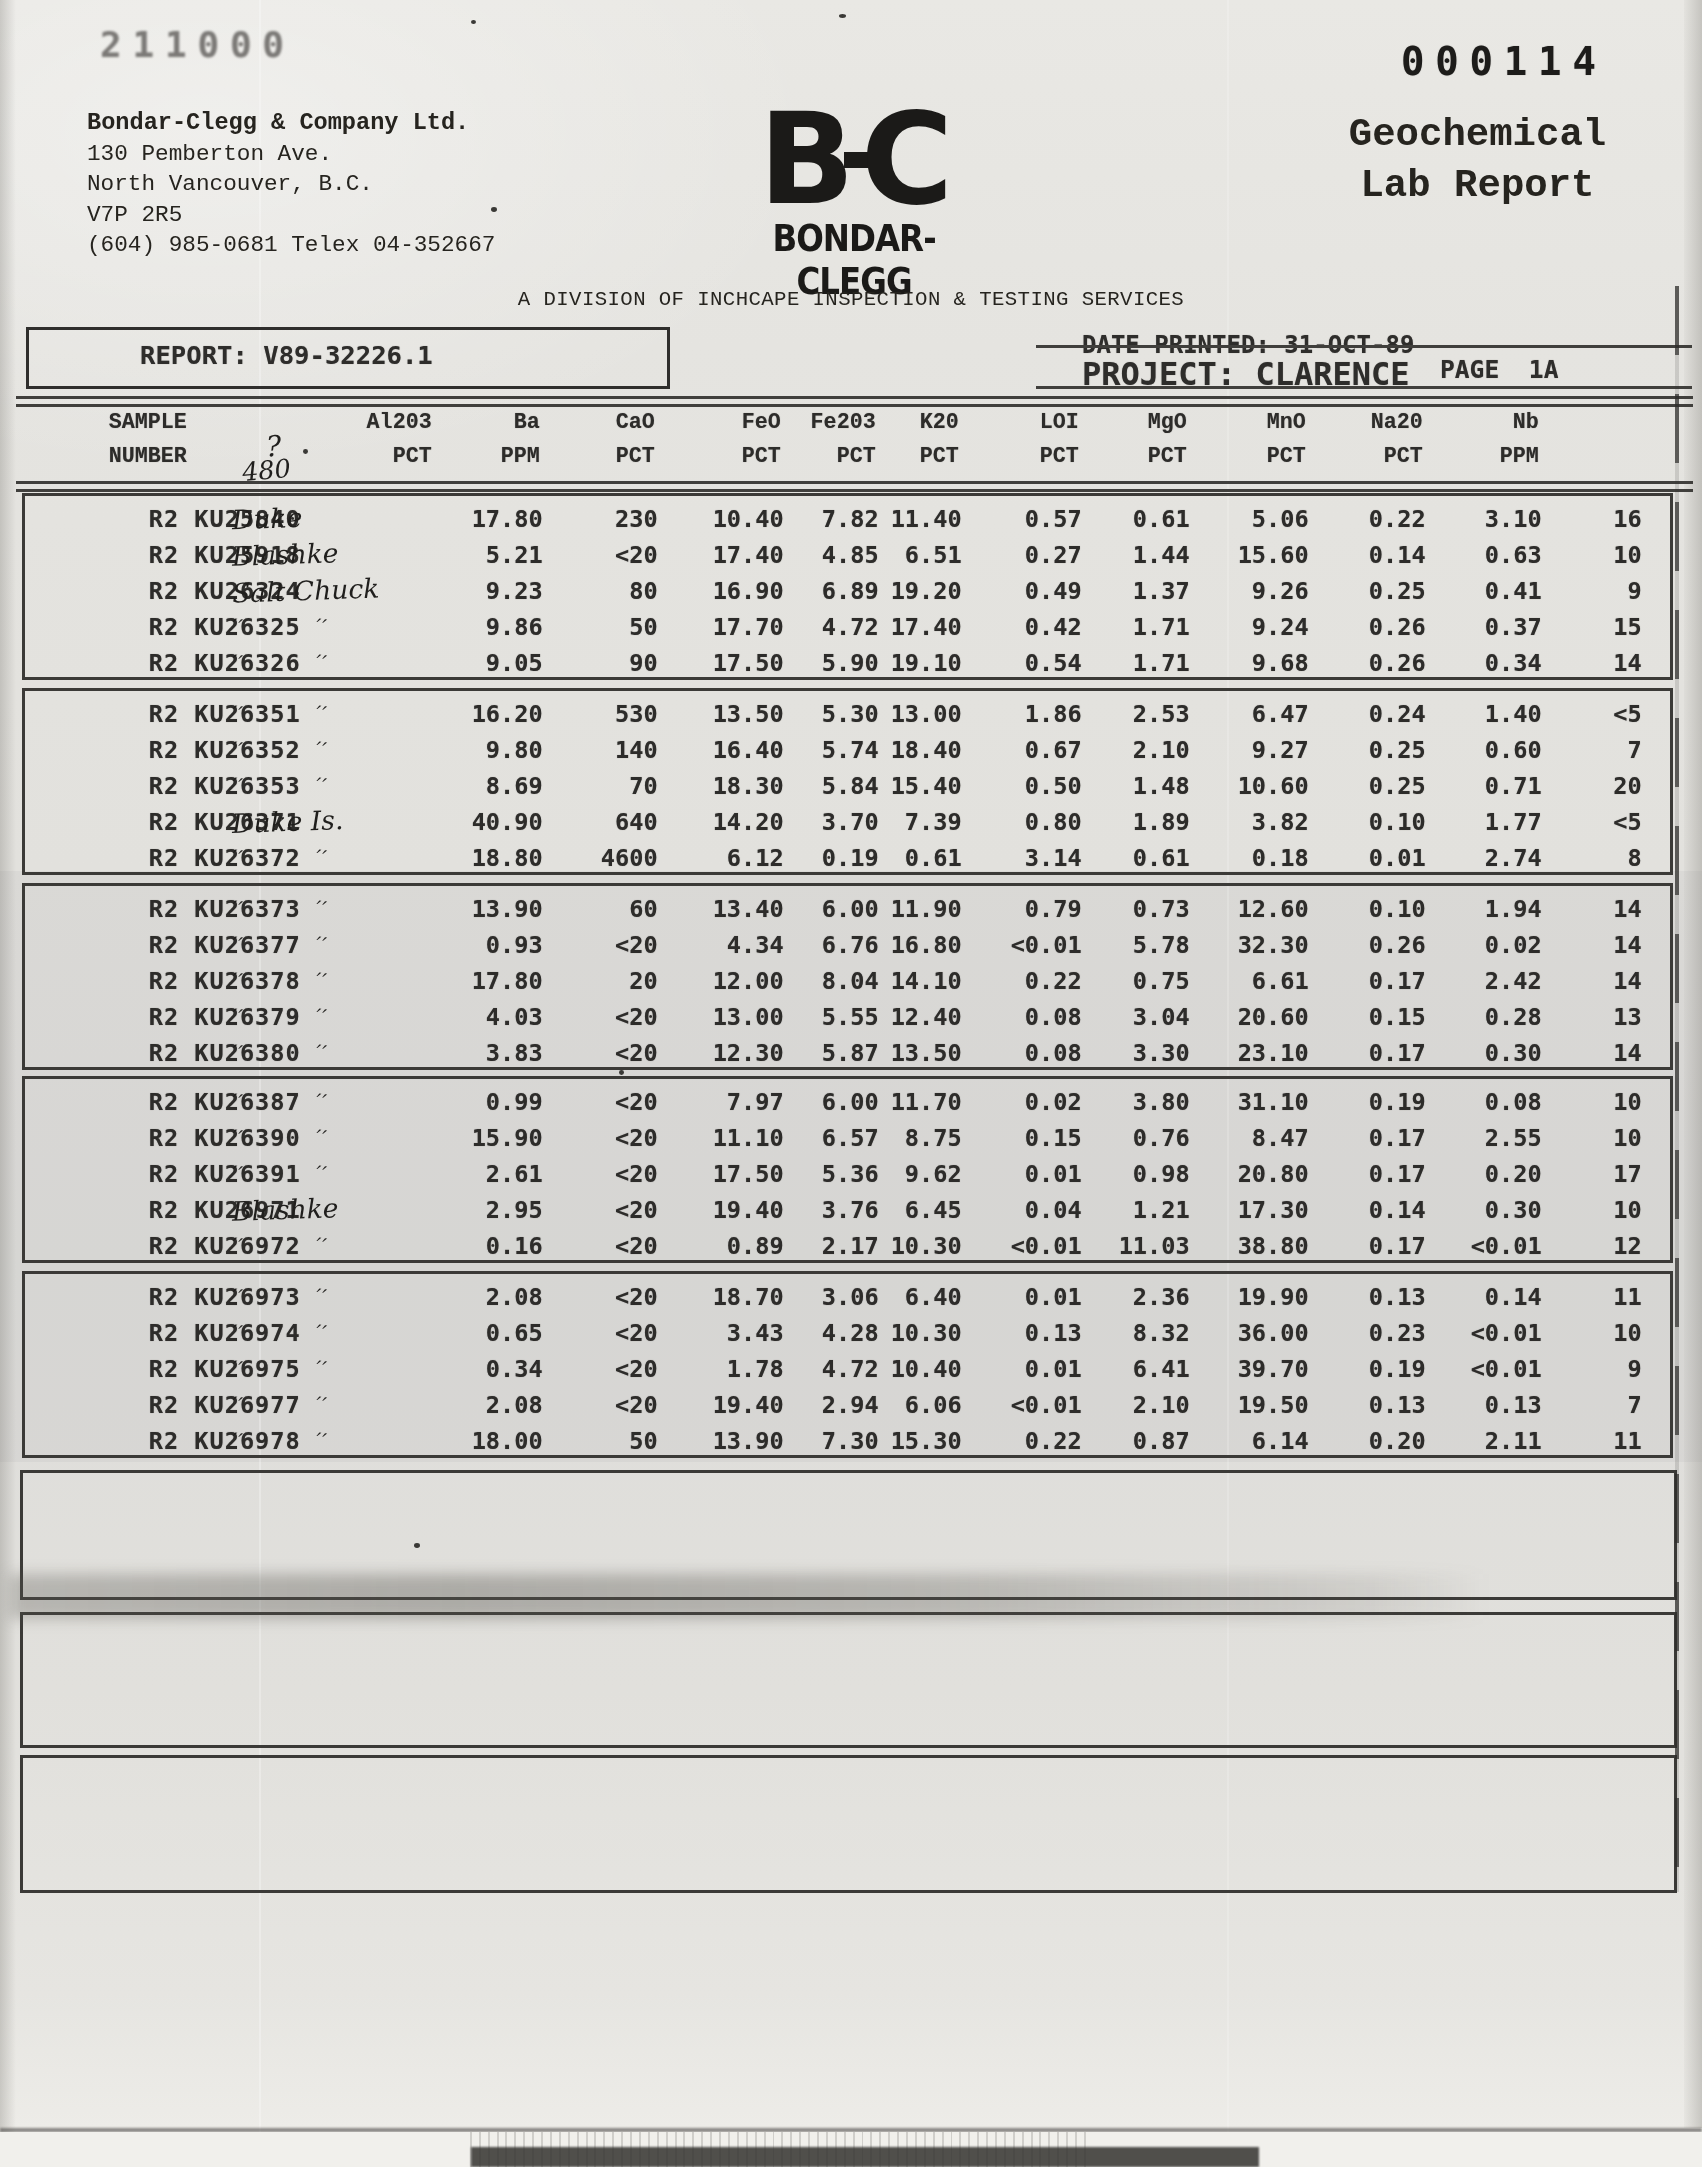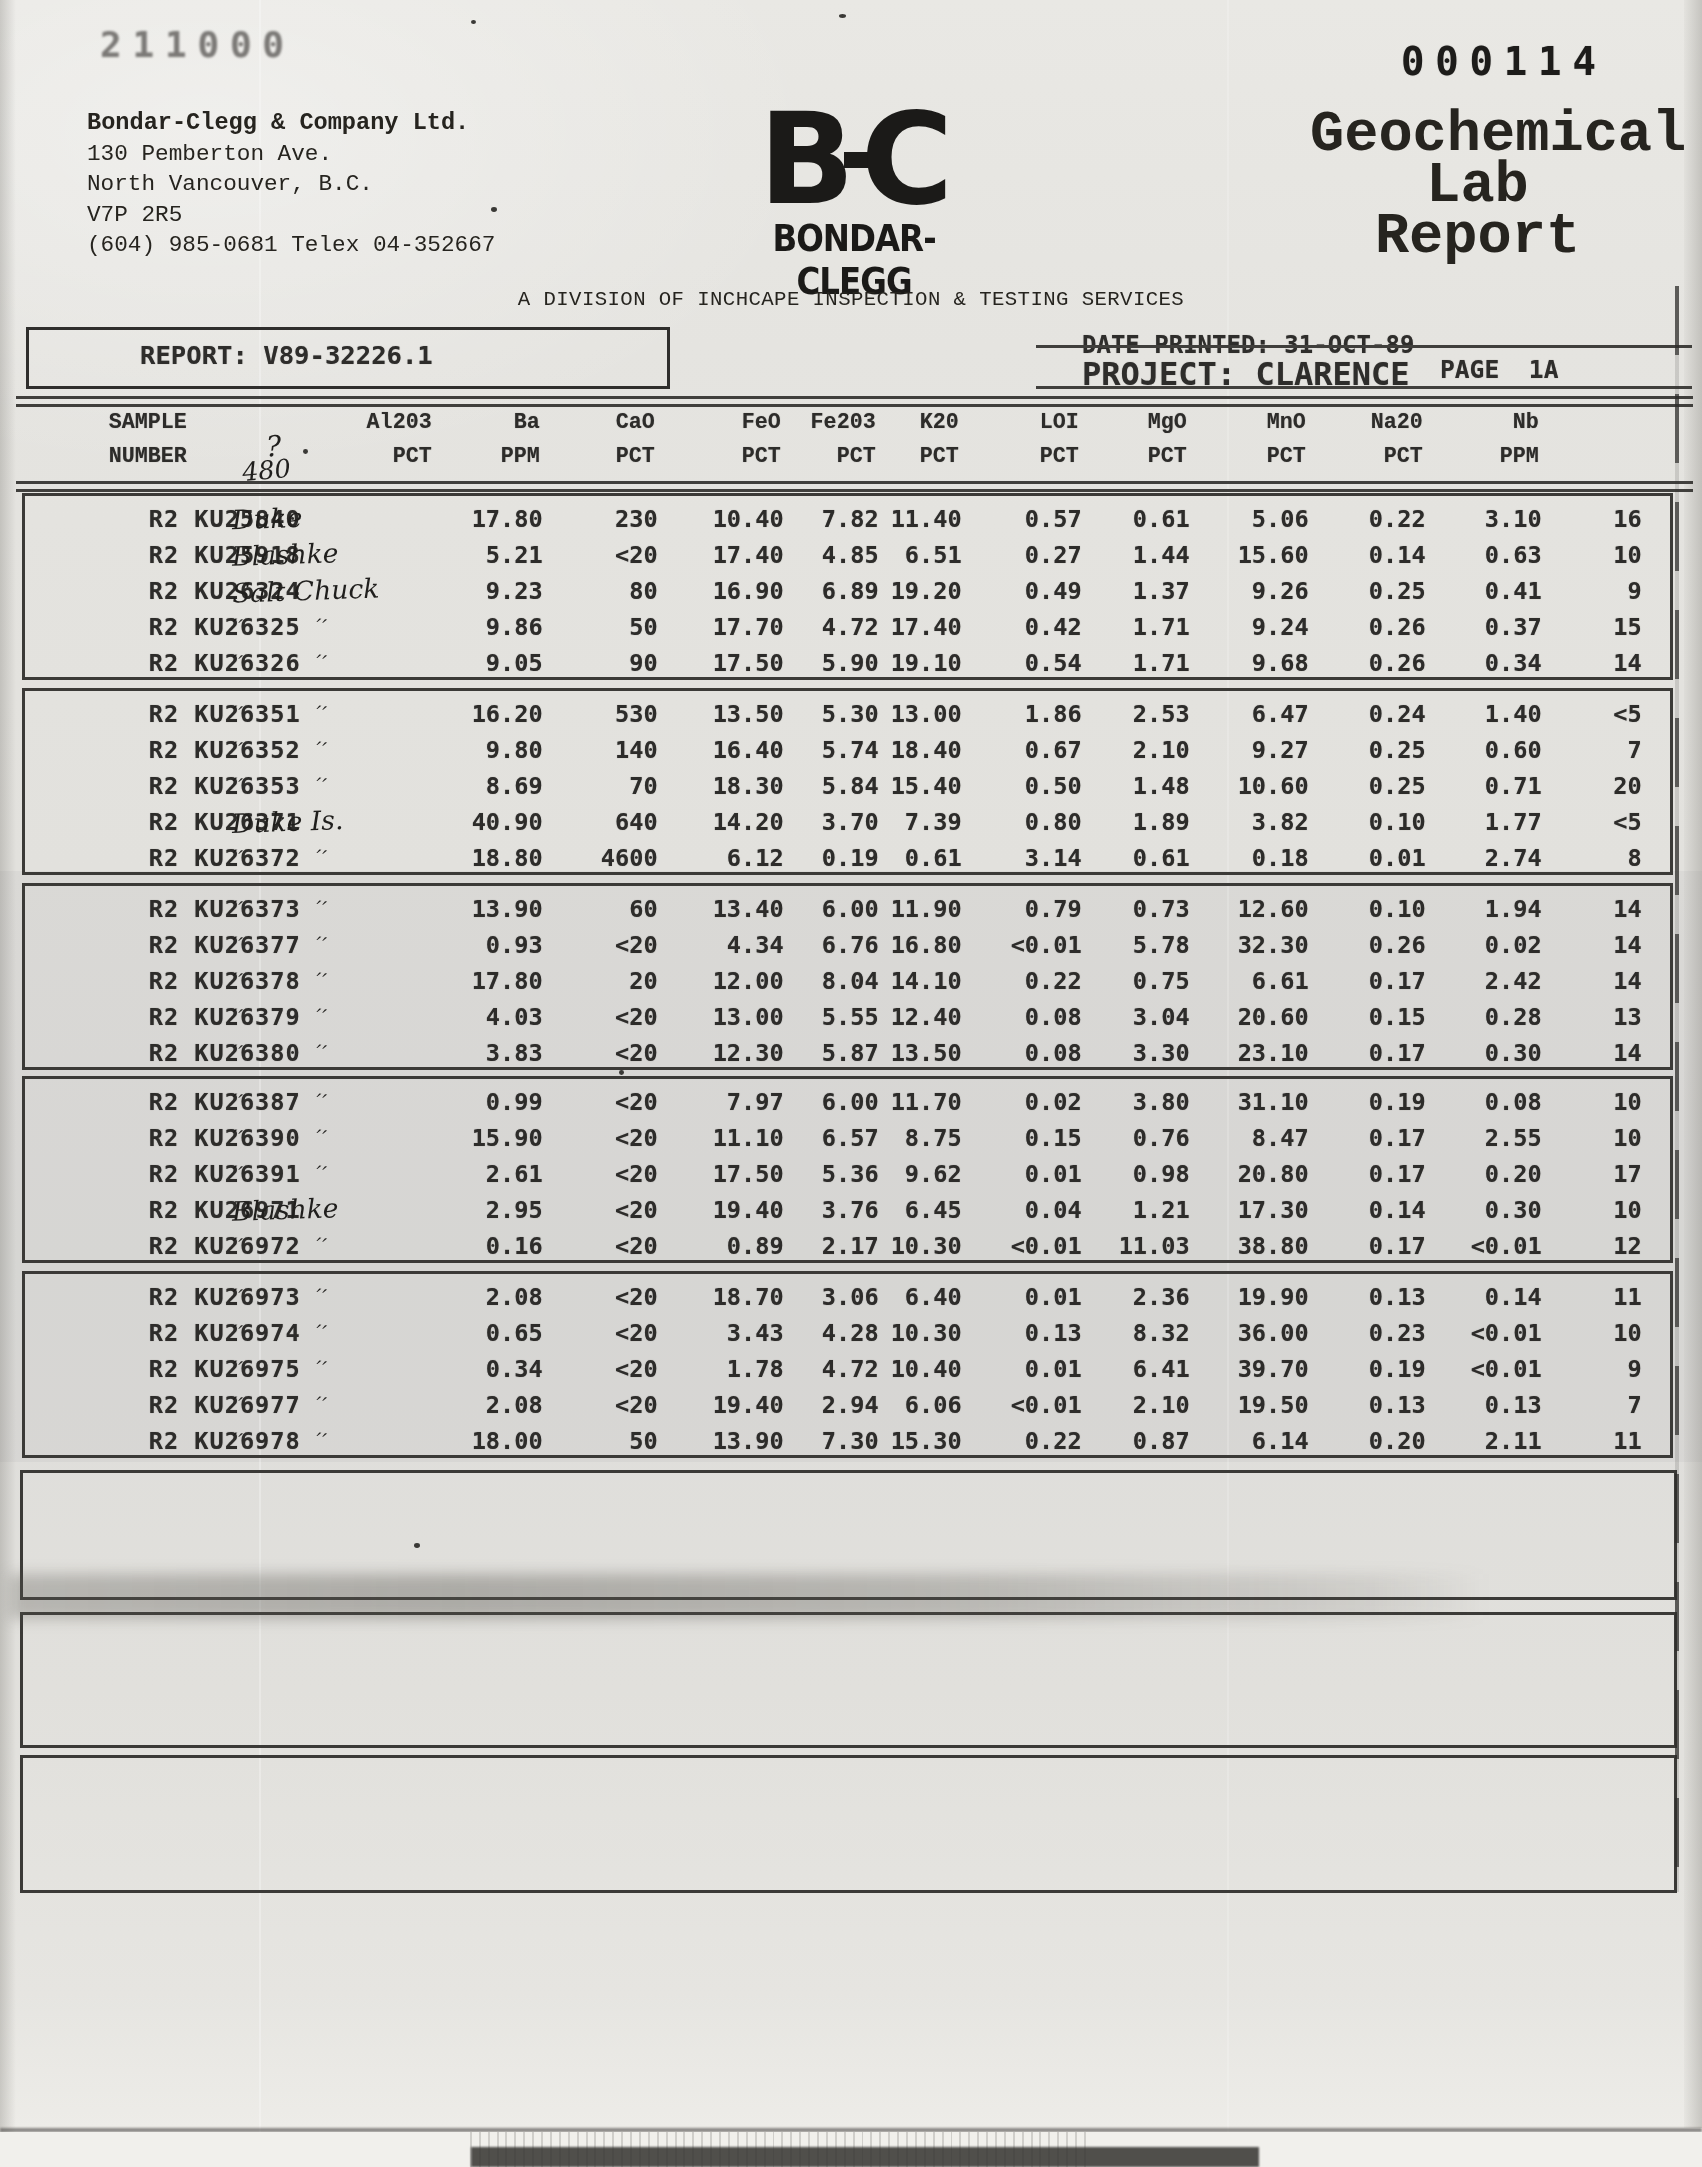--- a/index.html
+++ b/index.html
@@ -25,21 +25,21 @@
   .company .co-name{font-weight:bold;font-size:23.6px;}
 
   
   .logo{left:721px;top:106px;width:266px;text-align:center;}
   .logo-mark{display:flex;align-items:center;justify-content:center;color:#1b1a18;}
   .logo-mark .ltr{font-family:"DejaVu Sans", sans-serif;font-weight:900;font-size:126px;line-height:108px;letter-spacing:-3.9px;}
   .logo-dash{width:23.6px;height:16.7px;background:#1b1a18;margin:0 -6.9px;}
   .logo-word{font-family:"DejaVu Sans", sans-serif;font-weight:900;font-size:32.5px;letter-spacing:-1px;color:#1b1a18;margin-top:7.9px;transform:scaleY(1.12);}
 
   
-  .lab-title{left:1310px;top:110px;width:335px;text-align:center;font-weight:bold;font-size:57px;line-height:51px;}
+  .lab-title{left:1310px;top:110px;width:335px;text-align:center;font-weight:bold;font-size:39px;line-height:51px;}
 
   .division{left:0;top:288px;width:1702px;text-align:center;font-size:20.7px;letter-spacing:0.4px;}
 
   
   .date-printed{left:1082px;top:331px;font-size:24px;}
   .report-box{left:25.6px;top:327px;width:638px;height:56px;border:3px solid #2f2e2c;}
   .report-text{left:140px;top:340px;font-size:25.6px;}
   .project{left:1082px;top:355px;font-size:32px;}
   .page-no{left:1440px;top:355px;font-size:24.6px;}
 

